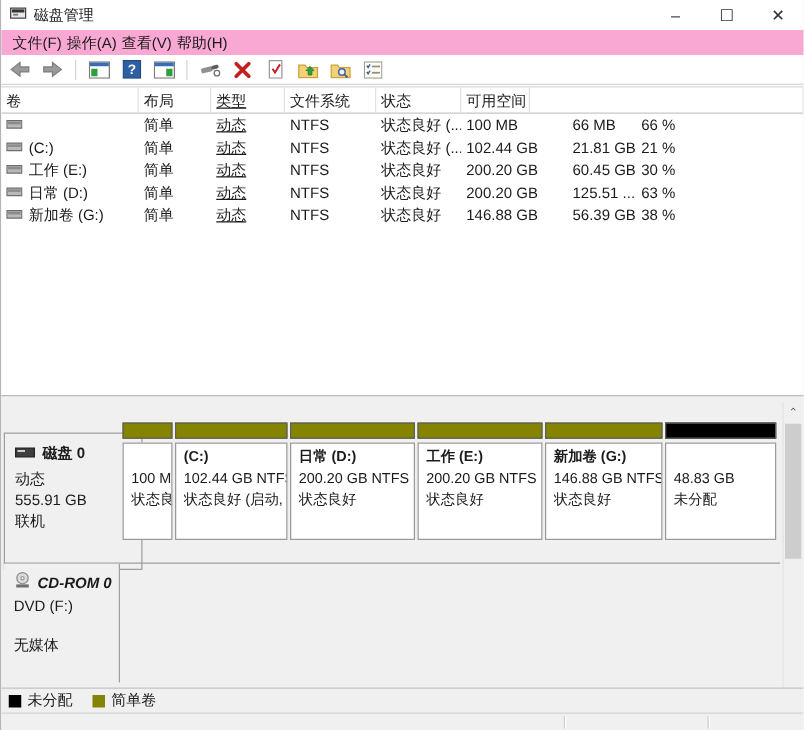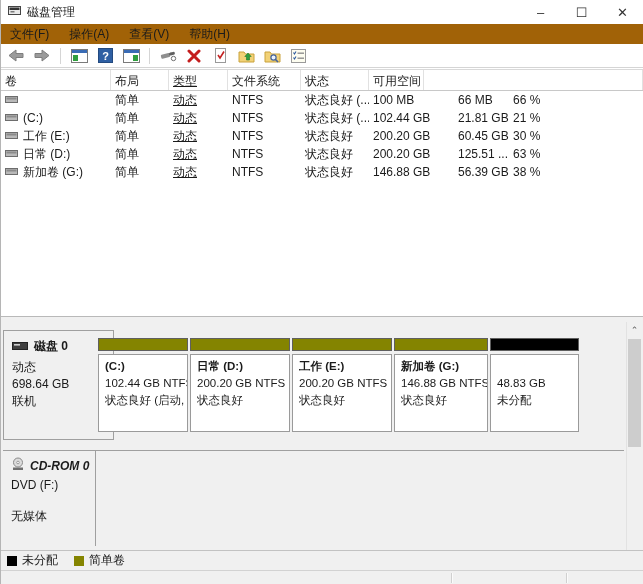--- a/index.html
+++ b/index.html
@@ -10,22 +10,22 @@
     border-left:1px solid #b5b5b5; overflow:hidden;
   }
   
   .titlebar { position:absolute; top:0; left:0; right:0; height:24px; background:#fff;
     display:flex; align-items:center; padding-left:7px; }
   .titlebar .title { margin-left:5px; font-size:12px; }
   .win-controls { position:absolute; right:0; top:0; height:24px; display:flex; }
   .win-btn { width:41px; height:24px; display:flex; align-items:center; justify-content:center;
     font-size:13px; color:#333; cursor:default; }
   
-  .menubar { position:absolute; top:24px; left:0; right:0; height:20px; background:#a16207;
-    display:flex; align-items:center; gap:20px; padding-left:9px; }
+  .menubar { position:absolute; top:24px; left:0; right:0; height:20px; background:#f9a8d4;
+    display:flex; align-items:center; gap:4px; padding-left:9px; }
   .menu-item { cursor:default; }
   
   .toolbar { position:absolute; top:44px; left:0; right:0; height:24px; background:#fff;
     display:flex; align-items:center; gap:6px; padding-left:5px; border-bottom:1px solid #d5d5d5; }
   .tb-sep { width:1px; height:16px; background:#d5d5d5; margin:0 2px; }
   .tb-ico { width:20px; height:18px; display:flex; align-items:center; justify-content:center; }
   
   .toppane { position:absolute; top:69px; left:0; right:0; height:247px; background:#fff; }
   .vheader { display:flex; height:22px; border-top:1px solid #d9d9d9; border-bottom:1px solid #c8c8c8; background:#fff; }
   .vh { padding:3px 4px; border-right:1px solid #e1e1e1; overflow:hidden; white-space:nowrap; }
@@ -33,21 +33,21 @@
   .vcell { padding:0 4px; overflow:hidden; white-space:nowrap; display:flex; align-items:center; }
   .c0 { width:110px; } .c1 { width:58px; } .c2 { width:59px;text-decoration:underline; } .c3 { width:73px; }
   .c4 { width:68px; } .c5 { width:85px; } .c6 { width:55px; } .c7 { width:79px; }
   .c8 { flex:1; }
   .volicon { display:inline-block; margin-right:5px; }
   
   .splitter { position:absolute; top:316px; left:0; right:0; height:4px; background:#f0f0f0; border-top:1px solid #b9b9b9; }
   
   .graph { position:absolute; top:320px; left:0; right:0; height:230px; background:#f0f0f0; }
   .disk-row { position:absolute; top:10px; left:2px; height:110px; }
-  .disk-left { position:absolute; left:0; top:0; width:111px; height:110px;
+  .disk-left { position:absolute; left:0; top:16px; width:111px; height:110px;
     border:1px solid #9f9f9f; background:#f0f0f0; padding:7px 12px 0 8px; }
   .disk-left .dname { font-weight:bold; display:flex; align-items:center; gap:6px; margin-bottom:4px; }
   .disk-left .dline { line-height:17px; }
   .partitions { position:absolute; left:95px; top:8px; display:flex; gap:2px; }
   .part { flex:none; }
   .strip { height:13px; border:1px solid #5f5f5f; margin-bottom:3px; }
   .pbody { height:78px; background:#fff; border:1px solid #9a9a9a; padding:3px 0 0 6px; overflow:hidden; }
   .pl { white-space:nowrap; overflow:hidden; line-height:17px; font-size:11.5px; }
   .pl.l1 { font-weight:bold; min-height:17px; }
   
@@ -278,24 +278,32 @@
         <div class="dname">
           <span>
             <svg width="16" height="10" viewBox="0 0 16 10">
               <rect x="0.5" y="1.5" width="15" height="7" fill="#3f3f3f" stroke="#222"></rect>
               <rect x="2" y="3" width="6" height="1.6" fill="#cfcfcf"></rect>
             </svg>
           </span>
           <span>磁盘 0</span>
         </div>
         <div class="dline">动态</div>
-        <div class="dline">698.64 GB</div>
+        <div class="dline">555.91 GB</div>
         <div class="dline">联机</div>
       </div>
       <div class="partitions">
+          <div class="part" style="width: 40px;">
+            <div class="strip" style="background: rgb(132, 132, 0);"></div>
+            <div class="pbody">
+              <div class="pl l1"></div>
+              <div class="pl l2">100 M</div>
+              <div class="pl l3">状态良</div>
+            </div>
+          </div>
           <div class="part" style="width: 90px;">
             <div class="strip" style="background: rgb(132, 132, 0);"></div>
             <div class="pbody">
               <div class="pl l1">(C:)</div>
               <div class="pl l2">102.44 GB NTFS</div>
               <div class="pl l3">状态良好 (启动, 页</div>
             </div>
           </div>
           <div class="part" style="width: 100px;">
             <div class="strip" style="background: rgb(132, 132, 0);"></div>

